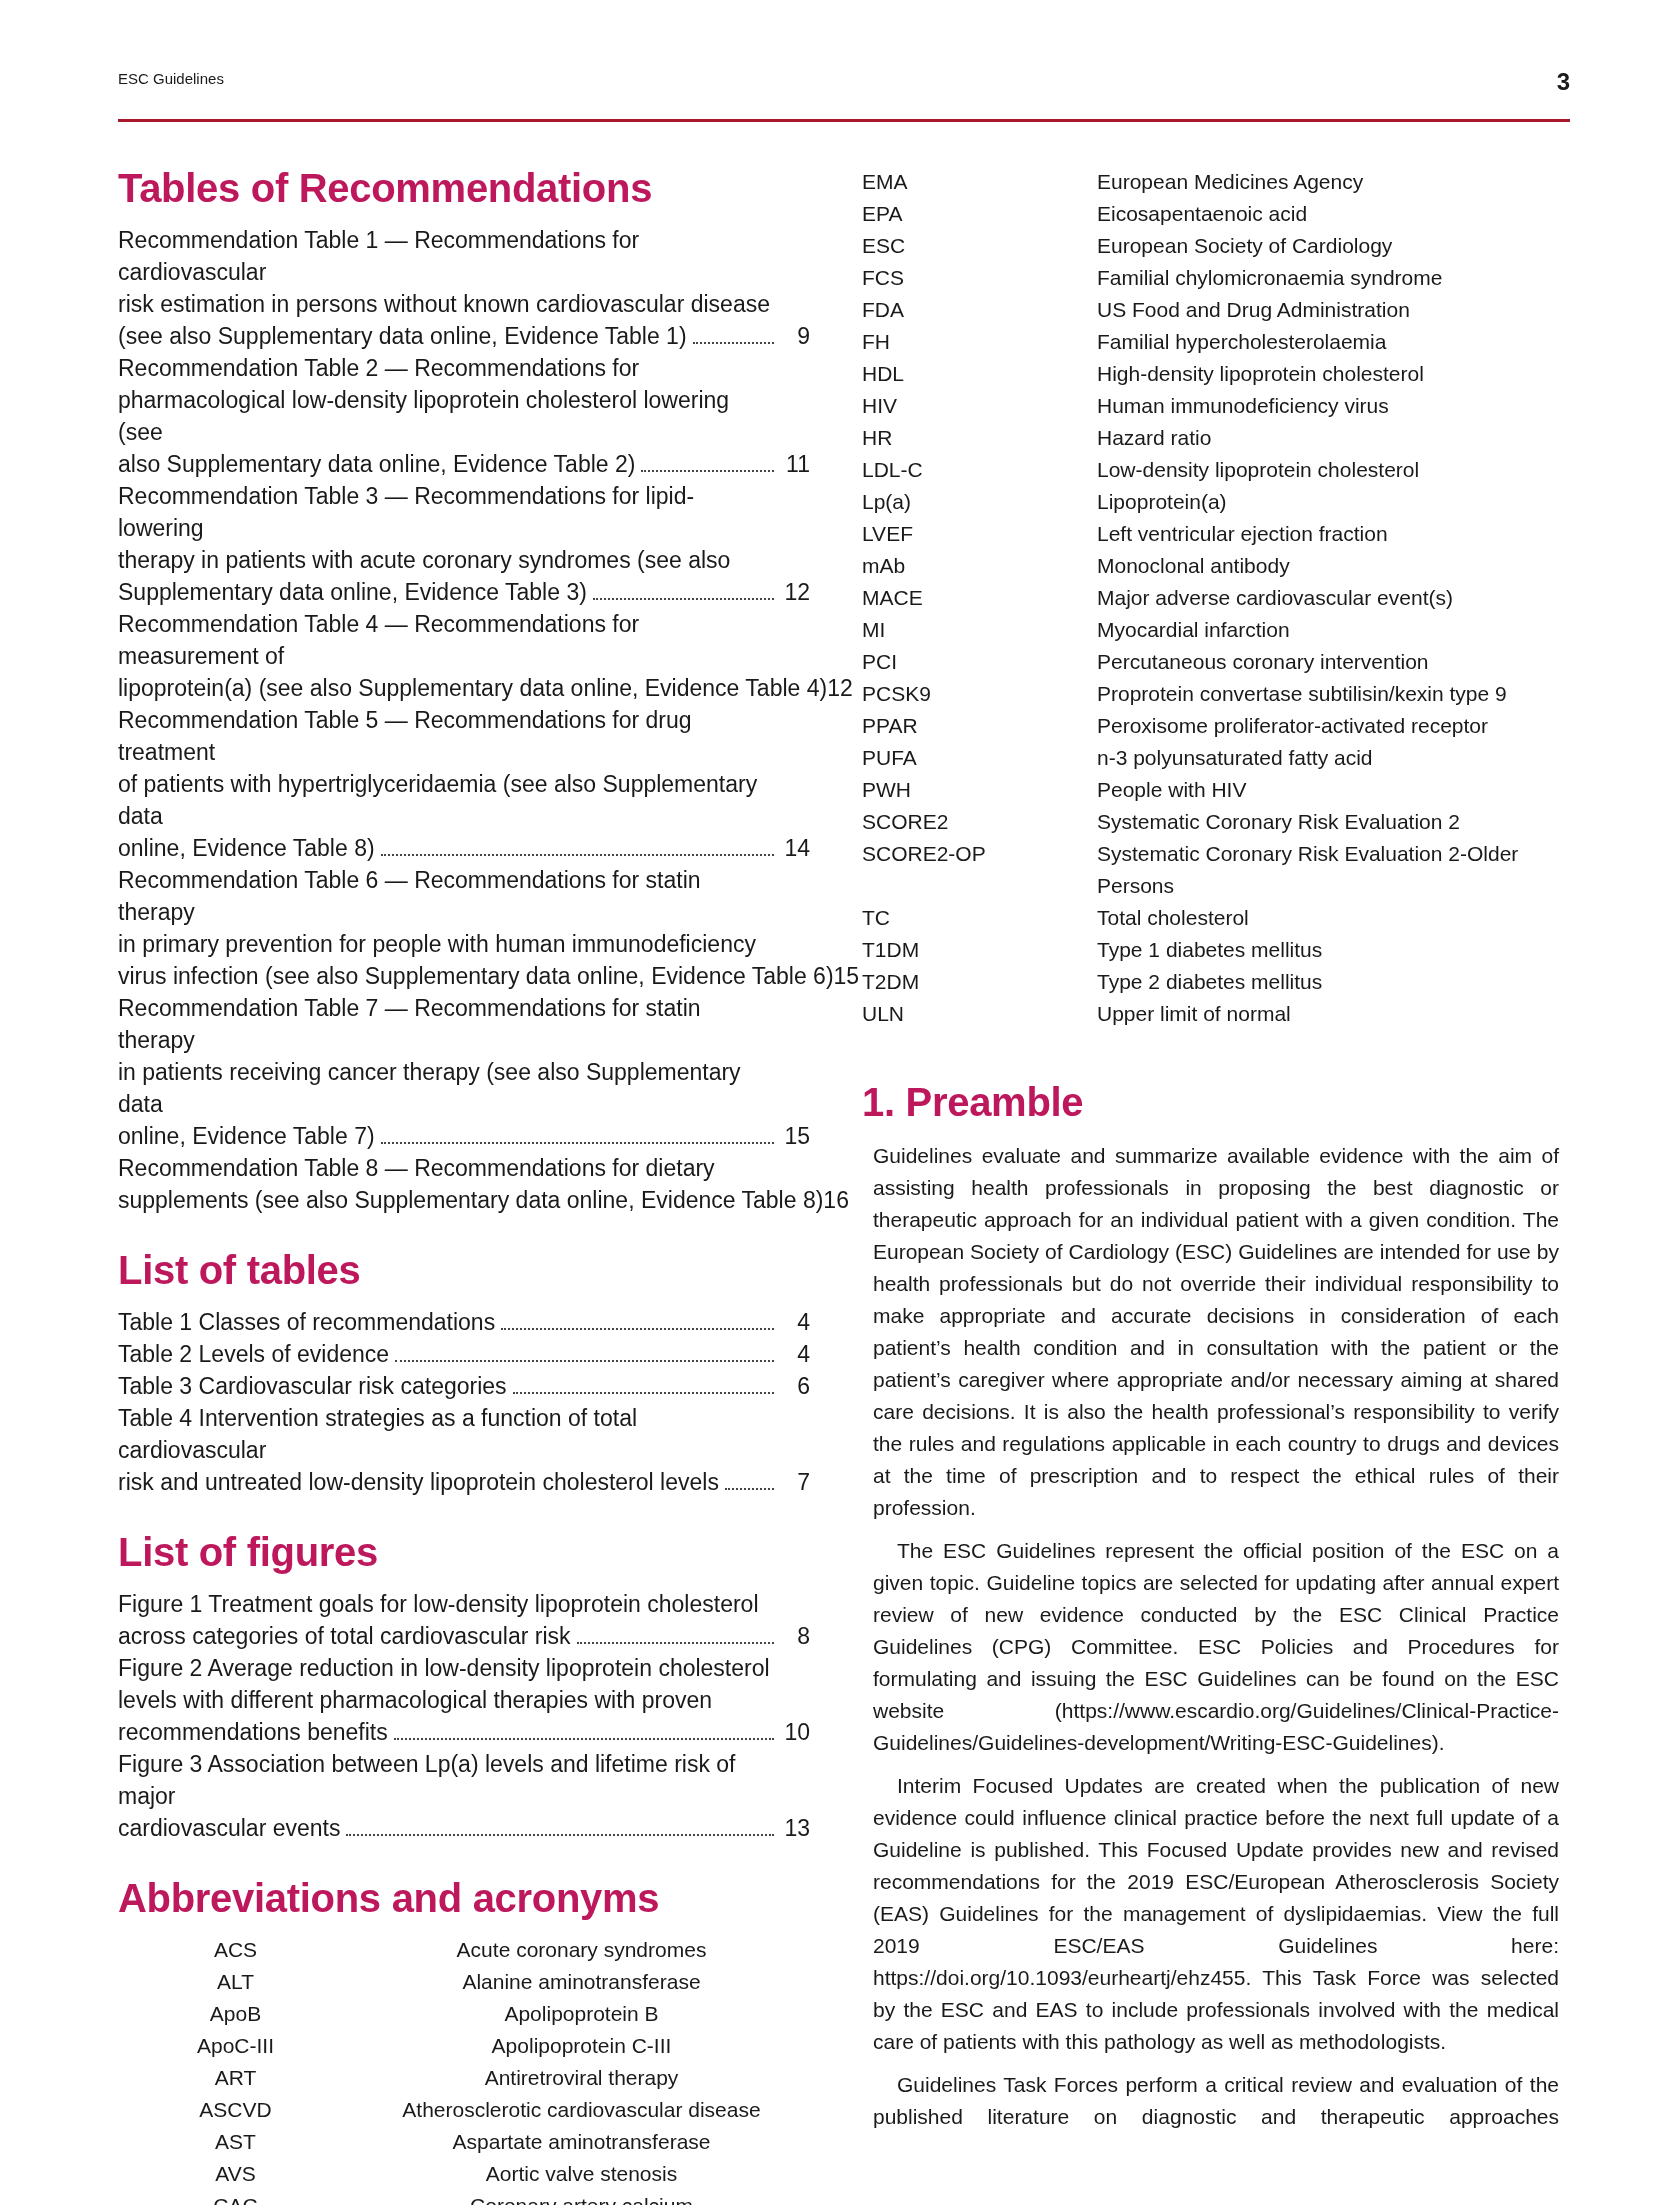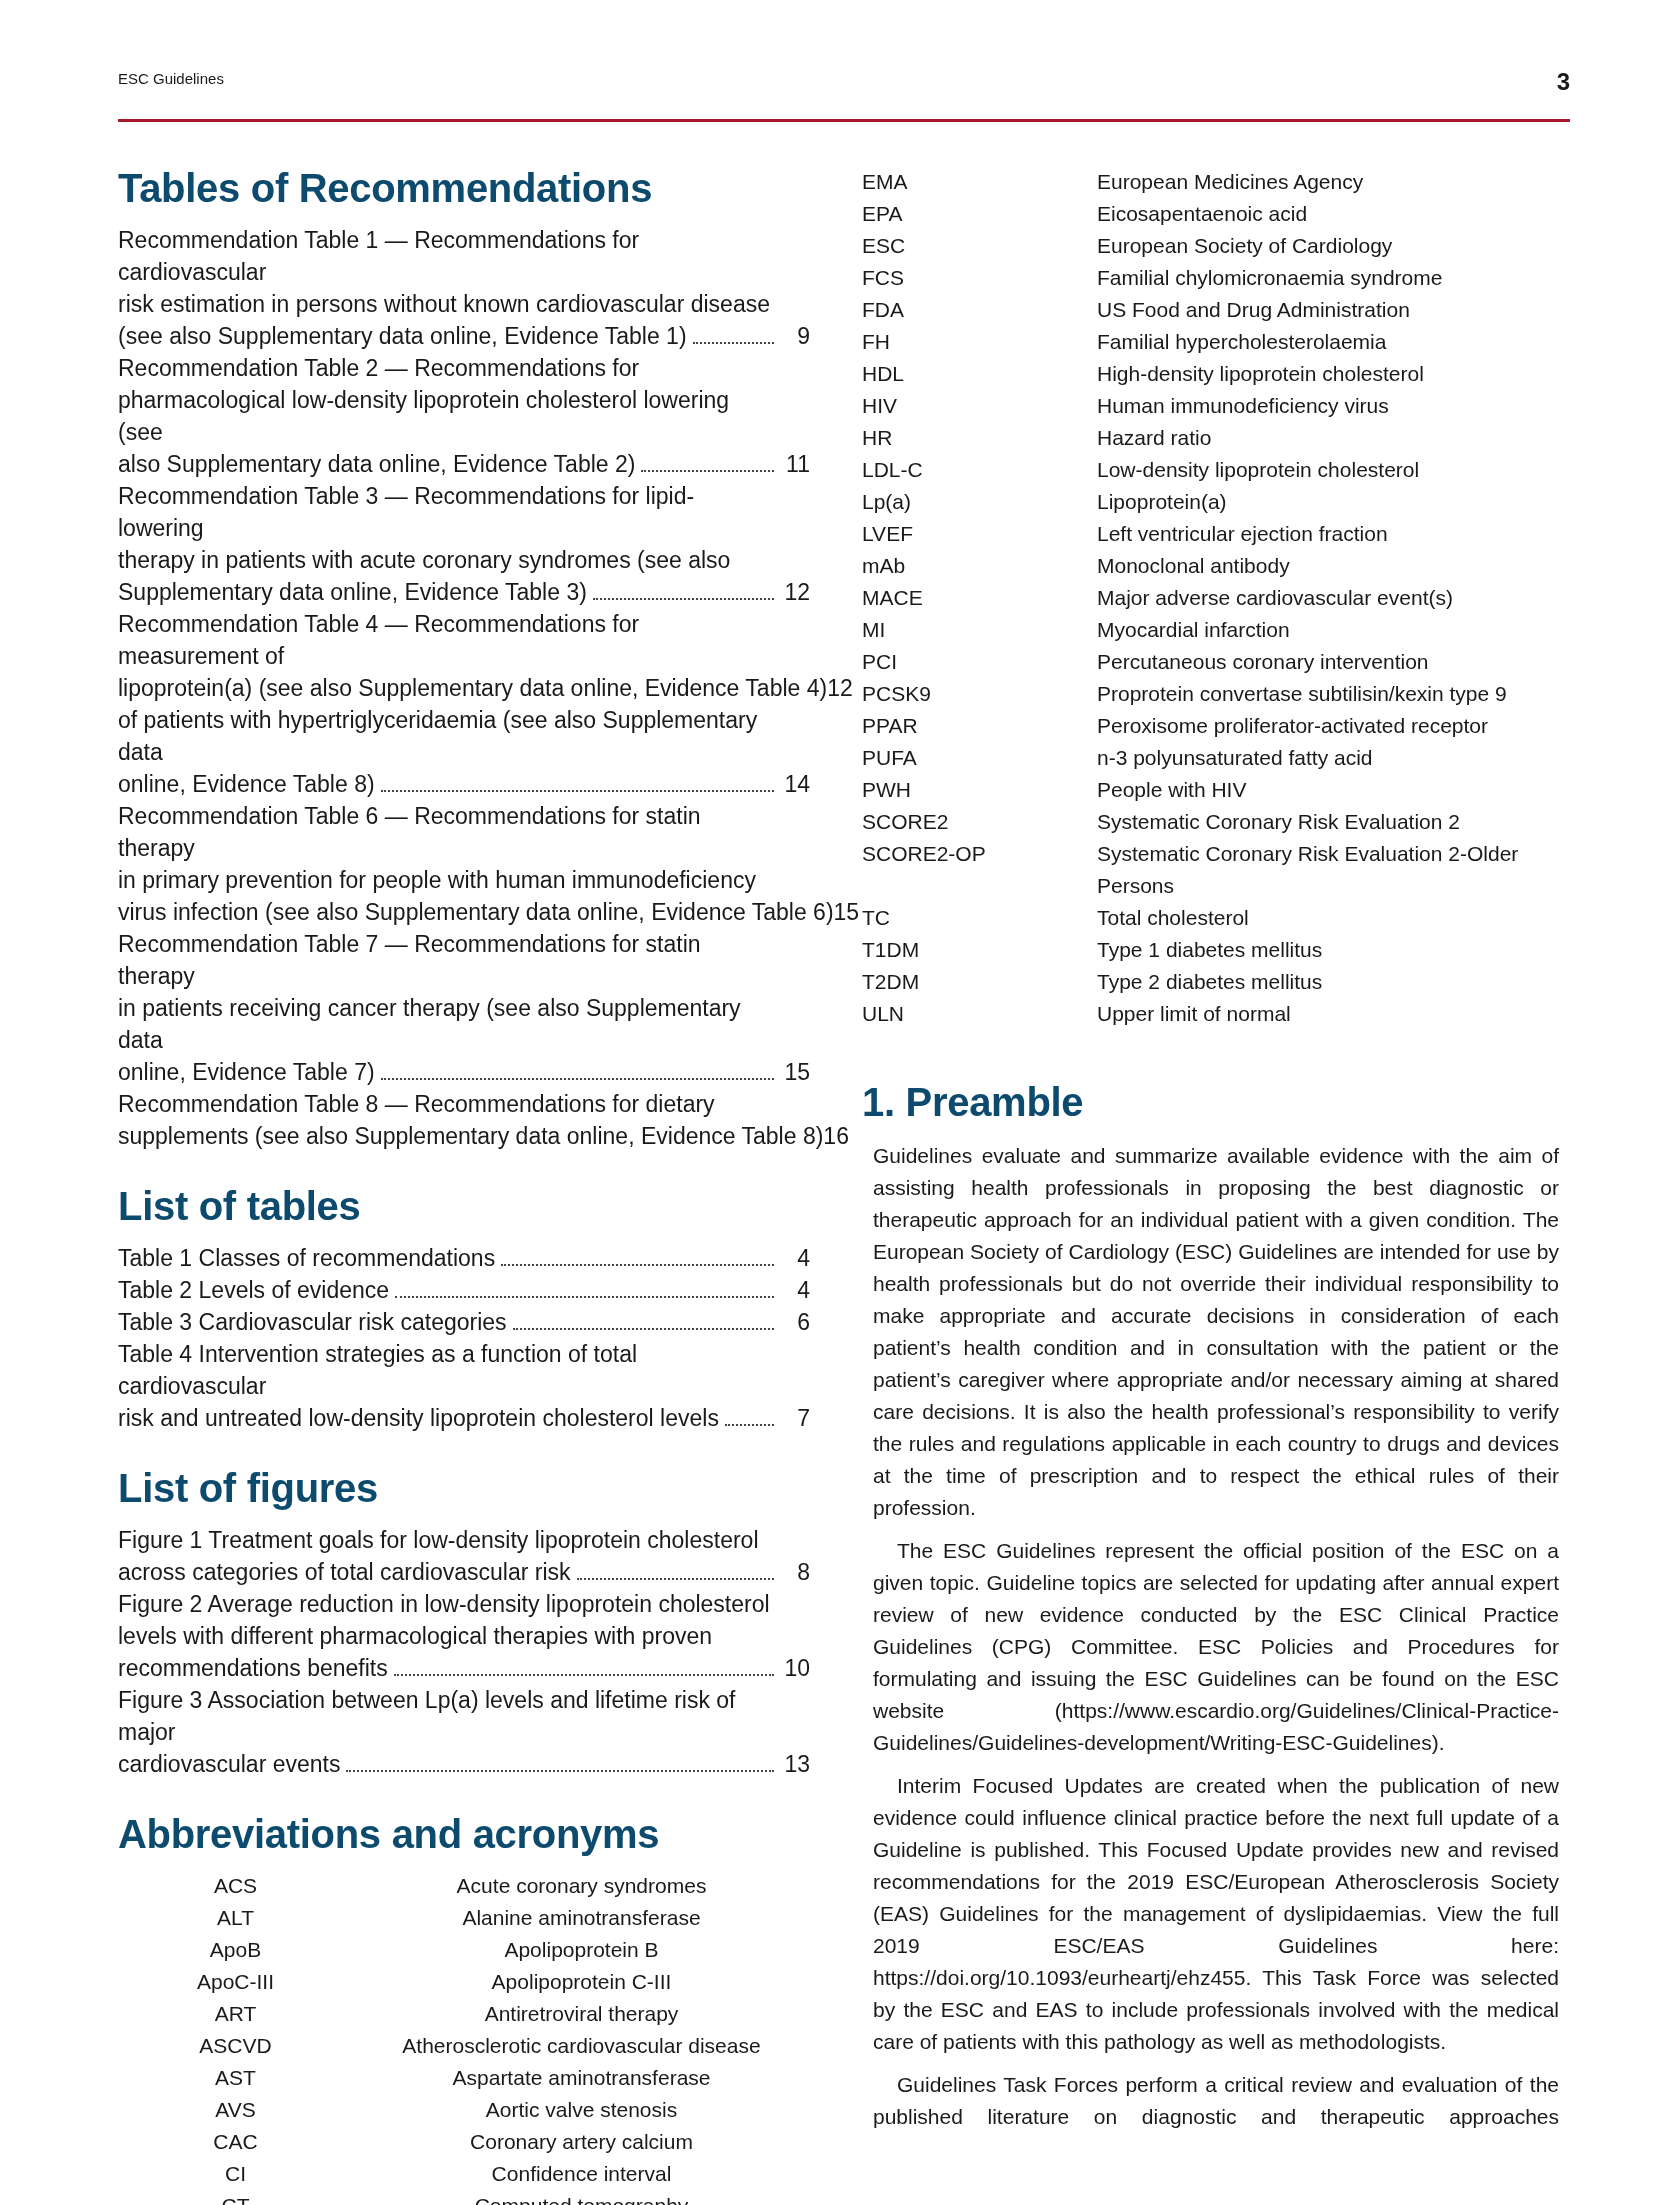--- a/index.html
+++ b/index.html
@@ -13,21 +13,21 @@
   }
   .running-head .title { position: absolute; left: 0; top: 0; font-size: 15px; }
   .running-head .page-num { position: absolute; right: 0; top: -2px; font-size: 24px; font-weight: bold; }
   .head-rule {
     position: absolute; left: 118px; top: 119px; width: 1452px; height: 3px; background: #a8182b;
   }
   .col { position: absolute; top: 160px; }
   .col-left { left: 118px; width: 692px; }
   .col-right { left: 862px; width: 708px; }
   h2 {
-    color: #0c4a6e; font-weight: bold; margin: 0; font-size: 40px; line-height: 48px;
+    color: #be185d; font-weight: bold; margin: 0; font-size: 40px; line-height: 48px;
     letter-spacing: -0.3px;
   }
   .toc-entry { position: relative; font-size: 23px; line-height: 32px; }
   .toc-text { display: block; padding-right: 38px; }
   .toc-last { display: flex; align-items: baseline; }
   .toc-last .lt { white-space: nowrap; }
   .toc-last .dots {
     flex: 1; border-bottom: 2px dotted #444; margin: 0 6px 7px 6px; min-width: 10px;
   }
   .toc-last .nodots { flex: 1; }
@@ -83,20 +83,21 @@
         </div>
         <div class="toc-entry">
           <span class="toc-text">Recommendation Table 4 — Recommendations for measurement of</span>
           <div class="toc-last">
             <span class="lt">lipoprotein(a) (see also Supplementary data online, Evidence Table 4)</span>
             <span class="nodots"></span>
             <span class="pg">12</span>
           </div>
         </div>
         <div class="toc-entry">
+          <span class="toc-text">Recommendation Table 5 — Recommendations for drug treatment</span>
           <span class="toc-text">of patients with hypertriglyceridaemia (see also Supplementary data</span>
           <div class="toc-last">
             <span class="lt">online, Evidence Table 8)</span>
             <span class="dots"></span>
             <span class="pg">14</span>
           </div>
         </div>
         <div class="toc-entry">
           <span class="toc-text">Recommendation Table 6 — Recommendations for statin therapy</span>
           <span class="toc-text">in primary prevention for people with human immunodeficiency</span>

